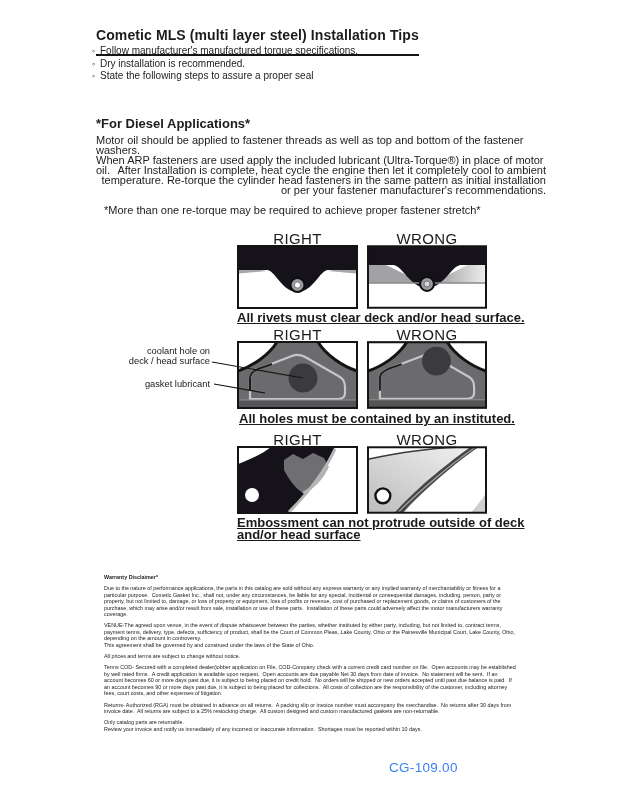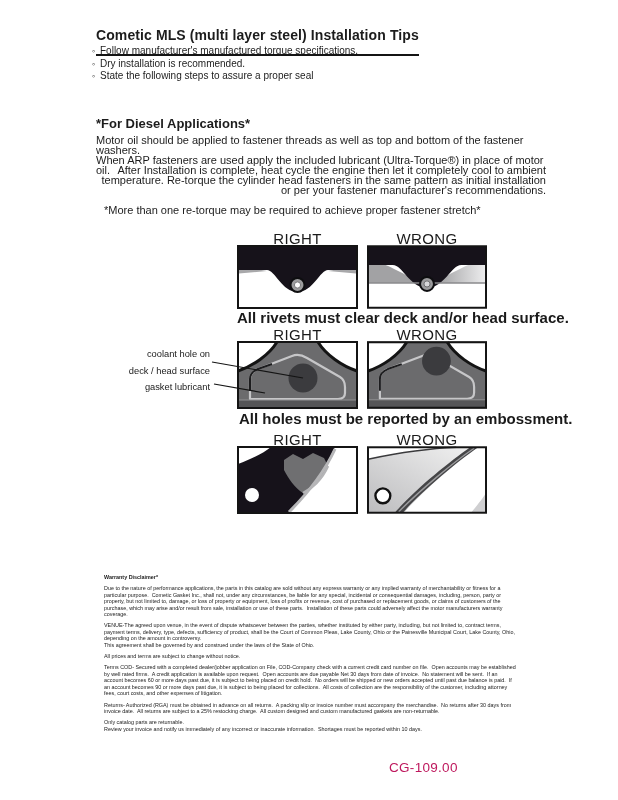--- a/index.html
+++ b/index.html
@@ -15,30 +15,30 @@
   .tip-line .mk{display:inline-block;width:8px;font-size:9px;}
   .tip-line.indent{margin-left:11px;}
 
   #diesel-heading{left:96px;top:116px;font-size:13px;font-weight:bold;text-align:right;}
   .body-para{left:96px;font-size:11px;line-height:9.9px;white-space:pre-line;width:450px;}
   #diesel-para1{top:136px;}
   #diesel-para2{top:166px;text-align:right;}
   #retorque-note{top:206px;margin-left:8px;}
 
   .diag-label{top:0;width:121px;text-align:center;font-size:15px;letter-spacing:0.4px;color:#1a1a1a;}
-  .caption{font-size:15px;font-weight:bold;white-space:pre-line;line-height:11.5px;color:#1a1a1a;}
+  .caption{font-size:13px;font-weight:bold;white-space:pre-line;line-height:11.5px;color:#1a1a1a;text-decoration:underline;}
   .panel{display:block;}
 
-  .annotation{width:92px;text-align:right;font-size:9.3px;line-height:17px;white-space:pre-line;color:#1a1a1a;}
+  .annotation{width:92px;text-align:right;font-size:9.3px;line-height:10px;white-space:pre-line;color:#1a1a1a;}
 
   #warranty{left:104px;top:574px;width:412px;font-size:5.4px;line-height:6.4px;color:#222;}
   #warranty .w-head{font-weight:bold;margin-bottom:5px;}
   #warranty p{margin:0 0 5px 0;white-space:pre-wrap;}
 
-  #page-number{left:389px;top:760px;font-size:13.5px;color:#be185d;letter-spacing:0.3px;}
+  #page-number{left:389px;top:760px;font-size:13.5px;color:#3b82f6;letter-spacing:0.3px;}
 </style>
 </head>
 <body>
 
 <div id="page">
 
   <div class="abs" id="page-title">Cometic MLS (multi layer steel) Installation Tips</div>
 
   <div class="abs" id="tips-list">
     <div class="tip-line"><span class="mk">◦</span><span>Follow manufacturer's manufactured torque specifications.</span></div>
@@ -119,21 +119,21 @@
     <rect x="1" y="59" width="119" height="8" fill="#555557"></rect>
     <line x1="1" y1="59" x2="120" y2="59" stroke="#929294" stroke-width="1"></line>
     <rect x="1" y="1" width="119" height="66" fill="none" stroke="#141414" stroke-width="2"></rect>
   </svg>
 
   <svg class="abs" style="left:205px;top:340px;pointer-events:none;z-index:5;" width="115" height="65" viewBox="0 0 115 65">
     <line x1="7" y1="22" x2="98" y2="38" stroke="#141414" stroke-width="1.2"></line>
     <line x1="9" y1="44" x2="60" y2="53" stroke="#141414" stroke-width="1.2"></line>
   </svg>
 
-  <div class="abs caption" style="left:239px;top:413px;">All holes must be reported by an embossment.</div>
+  <div class="abs caption" style="left:239px;top:413px;">All holes must be contained by an instituted.</div>
 
   <div class="abs diag-label" style="left:237px;top:431px;">RIGHT</div>
   <div class="abs diag-label" style="left:367px;top:431px;width:120px;">WRONG</div>
 
   <svg class="abs panel" style="left:237px;top:446px;" width="121" height="68" viewBox="0 0 121 68">
     <rect x="0" y="0" width="121" height="68" fill="#ffffff"></rect>
     <path d="M1,18 C14,13 27,7 34,1 H98 C87,26 68,49 51,67 H1 Z" fill="#16121a"></path>
     <path d="M47,14 L56,8 L66,13 L76,7 L87,12 L91,20 C85,34 74,43 66,47 C58,42 51,32 47,24 Z" fill="#6f6f71"></path>
     <path d="M91,20 C85,34 74,43 66,47" fill="none" stroke="#b4b4b6" stroke-width="2.5"></path>
     <path d="M98,3 C87,27 68,50 52,66" fill="none" stroke="#b6b6b8" stroke-width="3"></path>
@@ -151,20 +151,22 @@
     <rect x="0" y="0" width="121" height="68" fill="#ffffff"></rect>
     <path d="M1,13 C30,7 65,2 90,1 H112 C90,16 58,44 37,67 H1 Z" fill="url(#g-band)"></path>
     <path d="M1,13 C30,7 65,2 90,1" fill="none" stroke="#3a3a3c" stroke-width="1.5"></path>
     <path d="M105,67 C112,58 117,52 120,47 V67 Z" fill="#cfcfd1"></path>
     <path d="M112,1 C89,17 57,44 36,67 L28,67 C50,42 84,15 104,1 Z" fill="#454547"></path>
     <path d="M108,2 C86,17 54,44 32,66" fill="none" stroke="#9c9c9e" stroke-width="1.4"></path>
     <circle cx="16" cy="50" r="7.5" fill="#ffffff" stroke="#111111" stroke-width="2.4"></circle>
     <rect x="1" y="1" width="119" height="66" fill="none" stroke="#141414" stroke-width="2"></rect>
   </svg>
 
+  <div class="abs caption" style="left:237px;top:517px;">Embossment can not protrude outside of deck
+and/or head surface</div>
 
   <div class="abs" id="warranty">
     <div class="w-head">Warranty Disclaimer*</div>
     <p>Due to the nature of performance applications, the parts in this catalog are sold without any express warranty or any implied warranty of merchantability or fitness for a particular purpose.  Cometic Gasket Inc., shall not, under any circumstances, be liable for any special, incidental or consequential damages, including, person, party or property, but not limited to, damage, or loss of property or equipment, loss of profits or revenue, cost of purchased or replacement goods, or claims of customers of the purchase, which may arise and/or result from sale, installation or use of these parts.  Installation of these parts could adversely affect the motor manufacturers warranty coverage.</p>
     <p>VENUE-The agreed upon venue, in the event of dispute whatsoever between the parties, whether instituted by either party, including, but not limited to, contract terms, payment terms, delivery, type, defects, sufficiency of product, shall be the Court of Common Pleas, Lake County, Ohio or the Painesville Municipal Court, Lake County, Ohio, depending on the amount in controversy.
 This agreement shall be governed by and construed under the laws of the State of Ohio.</p>
     <p>All prices and terms are subject to change without notice.</p>
     <p>Terms COD- Secured with a completed dealer/jobber application on File, COD-Company check with a current credit card number on file.  Open accounts may be established by well rated firms.  A credit application is available upon request.  Open accounts are due payable Net 30 days from date of invoice.  No statement will be sent.  If an account becomes 60 or more days past due, it is subject to being placed on credit hold.  No orders will be shipped or new orders accepted until past due balance is paid.  If an account becomes 90 or more days past due, it is subject to being placed for collections.  All costs of collection are the responsibility of the customer, including attorney fees, court costs, and other expenses of litigation.</p>
     <p>Returns- Authorized (RGA) must be obtained in advance on all returns.  A packing slip or invoice number must accompany the merchandise.  No returns after 30 days from invoice date.  All returns are subject to a 25% restocking charge.  All custom designed and custom manufactured gaskets are non-returnable.</p>
     <p>Only catalog parts are returnable.

